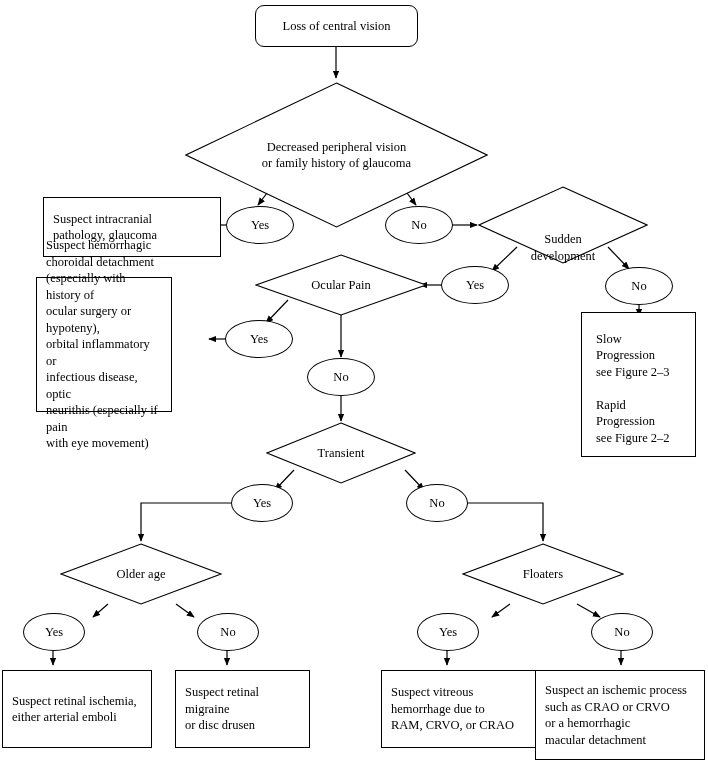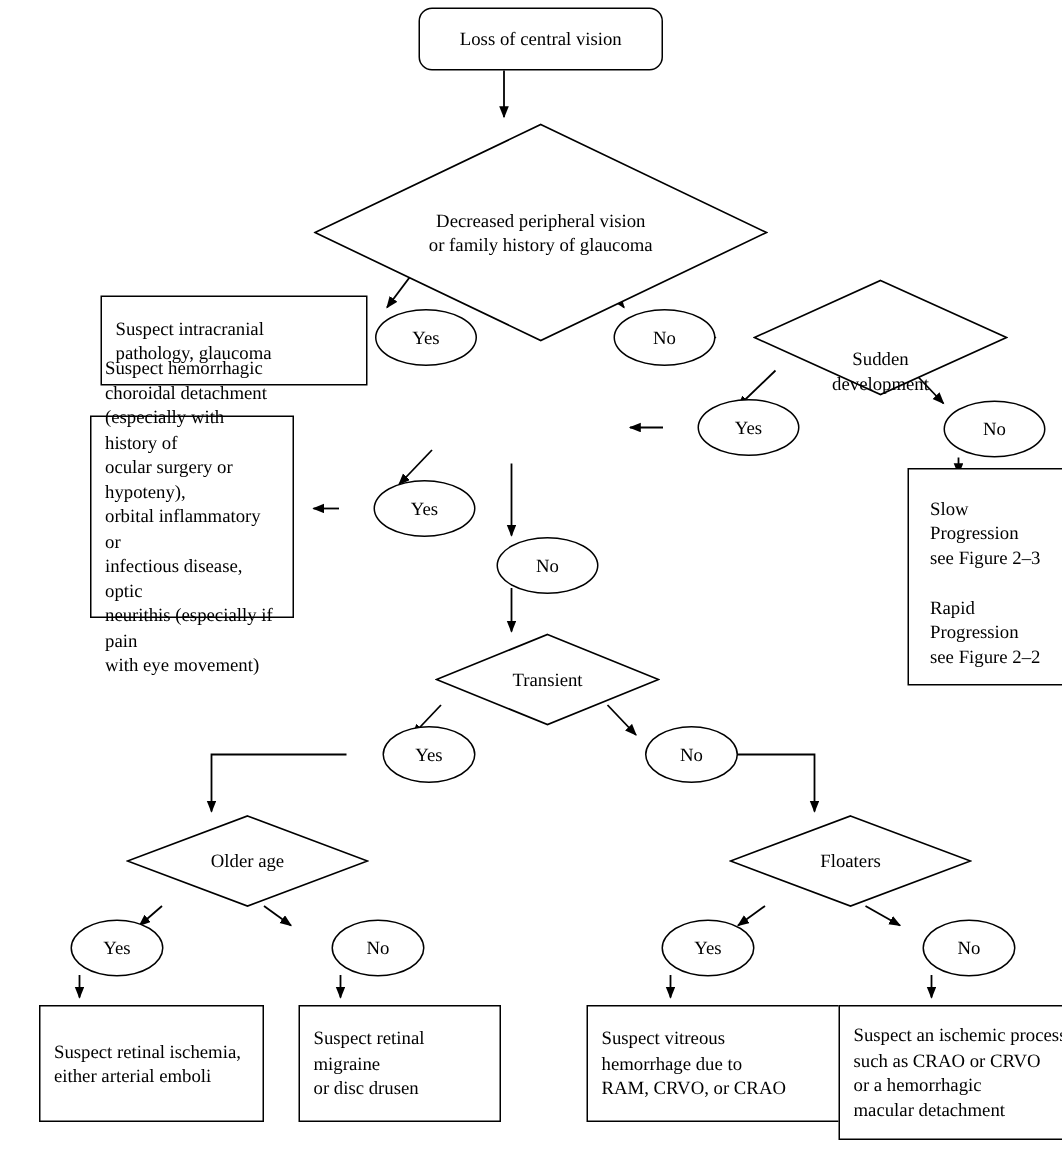--- a/index.html
+++ b/index.html
@@ -24,21 +24,20 @@
     pointer-events: none;
   }
   .node {
     position: absolute;
     box-sizing: border-box;
     display: flex;
     align-items: center;
     justify-content: center;
     text-align: center;
     color: #000;
-    margin-left: 24px;
   }
   .box {
     border: 1px solid #000;
     background: #fff;
     font-size: 12.5px;
     line-height: 1.32;
     justify-content: flex-start;
     text-align: left;
     padding: 7px 9px;
   }
@@ -187,20 +186,26 @@
   <div class="node box" style="left:581px; top:312px; width:115px; height:145px; padding-left:14px; padding-top:15px;">
     <div class="inner">Slow
 Progression
 see Figure 2–3
 
 Rapid
 Progression
 see Figure 2–2</div>
   </div>
 
+  <div class="node diamond" style="left:255px; top:254px; width:172px; height:62px;">
+    <svg class="dshape" viewBox="0 0 172 62" preserveAspectRatio="none">
+      <polygon points="86,1 171,31 86,61 1,31" fill="#fff" stroke="#000" stroke-width="1.1" vector-effect="non-scaling-stroke"></polygon>
+    </svg>
+    <div class="dlabel">Ocular Pain</div>
+  </div>
 
   <div class="node ellipse" style="left:225px; top:320px; width:68px; height:38px;">
     <span>Yes</span>
   </div>
 
   <div class="node box" style="left:36px; top:277px; width:136px; height:135px;">
     <div class="inner">Suspect hemorrhagic
 choroidal detachment
 (especially with history of
 ocular surgery or hypoteny),
@@ -262,21 +267,21 @@
   </div>
 
   <div class="node ellipse" style="left:417px; top:613px; width:62px; height:38px;">
     <span>Yes</span>
   </div>
 
   <div class="node ellipse" style="left:591px; top:613px; width:62px; height:38px;">
     <span>No</span>
   </div>
 
-  <div class="node box" style="left:367px; top:670px; width:174px; height:78px;">
+  <div class="node box" style="left:381px; top:670px; width:174px; height:78px;">
     <div class="inner">Suspect vitreous
 hemorrhage due to
 RAM, CRVO, or CRAO</div>
   </div>
 
   <div class="node box" style="left:535px; top:670px; width:170px; height:90px;">
     <div class="inner">Suspect an ischemic process
 such as CRAO or CRVO
 or a hemorrhagic
 macular detachment</div>

